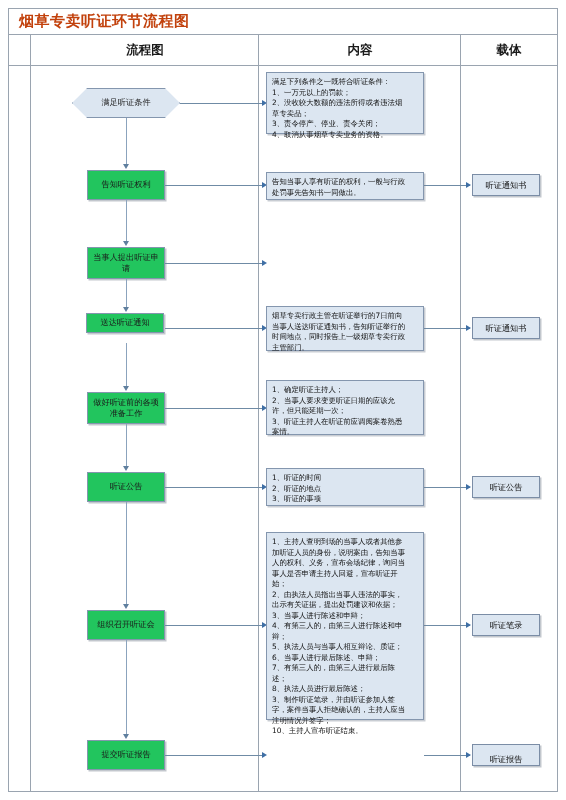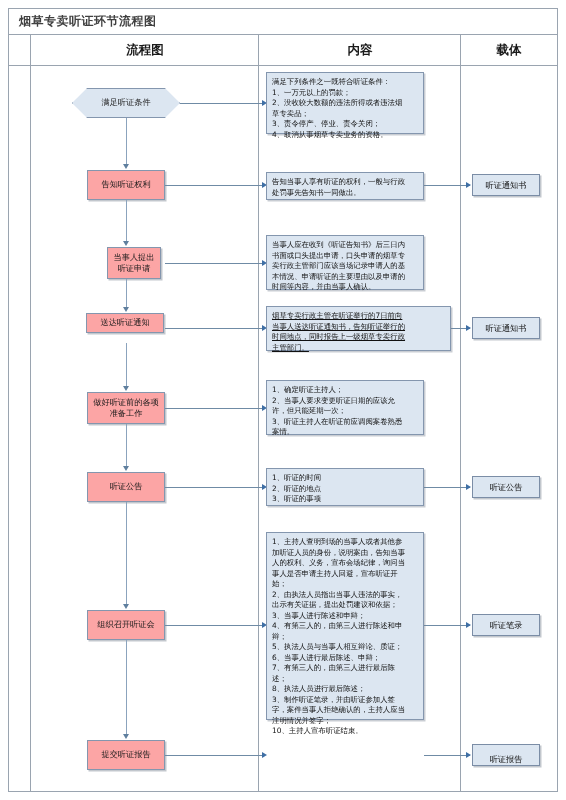--- a/index.html
+++ b/index.html
@@ -28,23 +28,23 @@
   .title-bar {
     position: absolute;
     left: 9px; top: 9px;
     width: 548px; height: 26px;
     border-bottom: 1px solid #9aa4b0;
     background: #ffffff;
     display: flex; align-items: center;
   }
   .title-text {
     padding-left: 10px;
-    font-size: 12px;
+    font-size: 15px;
     font-weight: bold;
-    color: #404040;
+    color: #c2410c;
     letter-spacing: 0.5px;
     font-family: "DejaVu Serif", "Liberation Serif", serif;
   }
 
   
   .hdr-row {
     position: absolute;
     left: 9px; top: 35px;
     width: 548px; height: 31px;
     border-bottom: 1px solid #9aa4b0;
@@ -66,21 +66,21 @@
     width: 1px;
     background: #9aa4b0;
   }
   .vrule-a { left: 30px;  top: 35px; height: 757px; }
   .vrule-b { left: 258px; top: 35px; height: 757px; }
   .vrule-c { left: 460px; top: 35px; height: 757px; }
 
   
   .node {
     position: absolute;
-    background: #fca5a5;
+    background: #22c55e;
     border: 1px solid #8496ae;
     box-shadow: 1.5px 1.5px 0 rgba(120,130,145,0.45);
     display: flex; align-items: center; justify-content: center;
     text-align: center;
     font-size: 8.2px;
     line-height: 1.35;
     color: #1a1a1a;
     padding: 2px 4px;
     font-family: "DejaVu Sans", "Liberation Sans", sans-serif;
   }
@@ -179,21 +179,21 @@
 
   <div class="node node-hex" style="left:72px; top:88px; width:108px; height:30px;">
     <div class="hex-shape"></div>
     <span class="hex-label">满足听证条件</span>
   </div>
 
   <div class="node" style="left:87px; top:170px; width:78px; height:30px;">
     <span>告知听证权利</span>
   </div>
 
-  <div class="node" style="left:87px; top:247px; width:54px; height:32px;margin-left:20px;">
+  <div class="node" style="left:87px; top:247px; width:78px; height:32px;">
     <span>当事人提出听证申请</span>
   </div>
 
   <div class="node" style="left:86px; top:313px; width:78px; height:20px;">
     <span>送达听证通知</span>
   </div>
 
   <div class="node" style="left:87px; top:392px; width:78px; height:32px;">
     <span>做好听证前的各项准备工作</span>
   </div>
@@ -277,29 +277,22 @@
     <p>草专卖品；</p>
     <p>3、责令停产、停业、责令关闭；</p>
     <p>4、取消从事烟草专卖业务的资格。</p>
   </div>
 
   <div class="content-box" style="left:266px; top:172px; width:158px; height:28px;">
     <p>告知当事人享有听证的权利，一般与行政</p>
     <p>处罚事先告知书一同做出。</p>
   </div>
 
-  <div class="content-box" style="left:266px; top:235px; width:158px; height:55px;">
-    <p>当事人应在收到《听证告知书》后三日内</p>
-    <p>书面或口头提出申请，口头申请的烟草专</p>
-    <p>卖行政主管部门应该当场记录申请人的基</p>
-    <p>本情况、申请听证的主要理由以及申请的</p>
-    <p>时间等内容，并由当事人确认。</p>
-  </div>
-
-  <div class="content-box" style="left:266px; top:306px; width:185px; height:45px;text-decoration:underline;">
+
+  <div class="content-box" style="left:266px; top:306px; width:158px; height:45px;">
     <p>烟草专卖行政主管在听证举行的7日前向</p>
     <p>当事人送达听证通知书，告知听证举行的</p>
     <p>时间地点，同时报告上一级烟草专卖行政</p>
     <p>主管部门。</p>
   </div>
 
   <div class="content-box" style="left:266px; top:380px; width:158px; height:55px;">
     <p>1、确定听证主持人；</p>
     <p>2、当事人要求变更听证日期的应该允</p>
     <p>许，但只能延期一次；</p>

